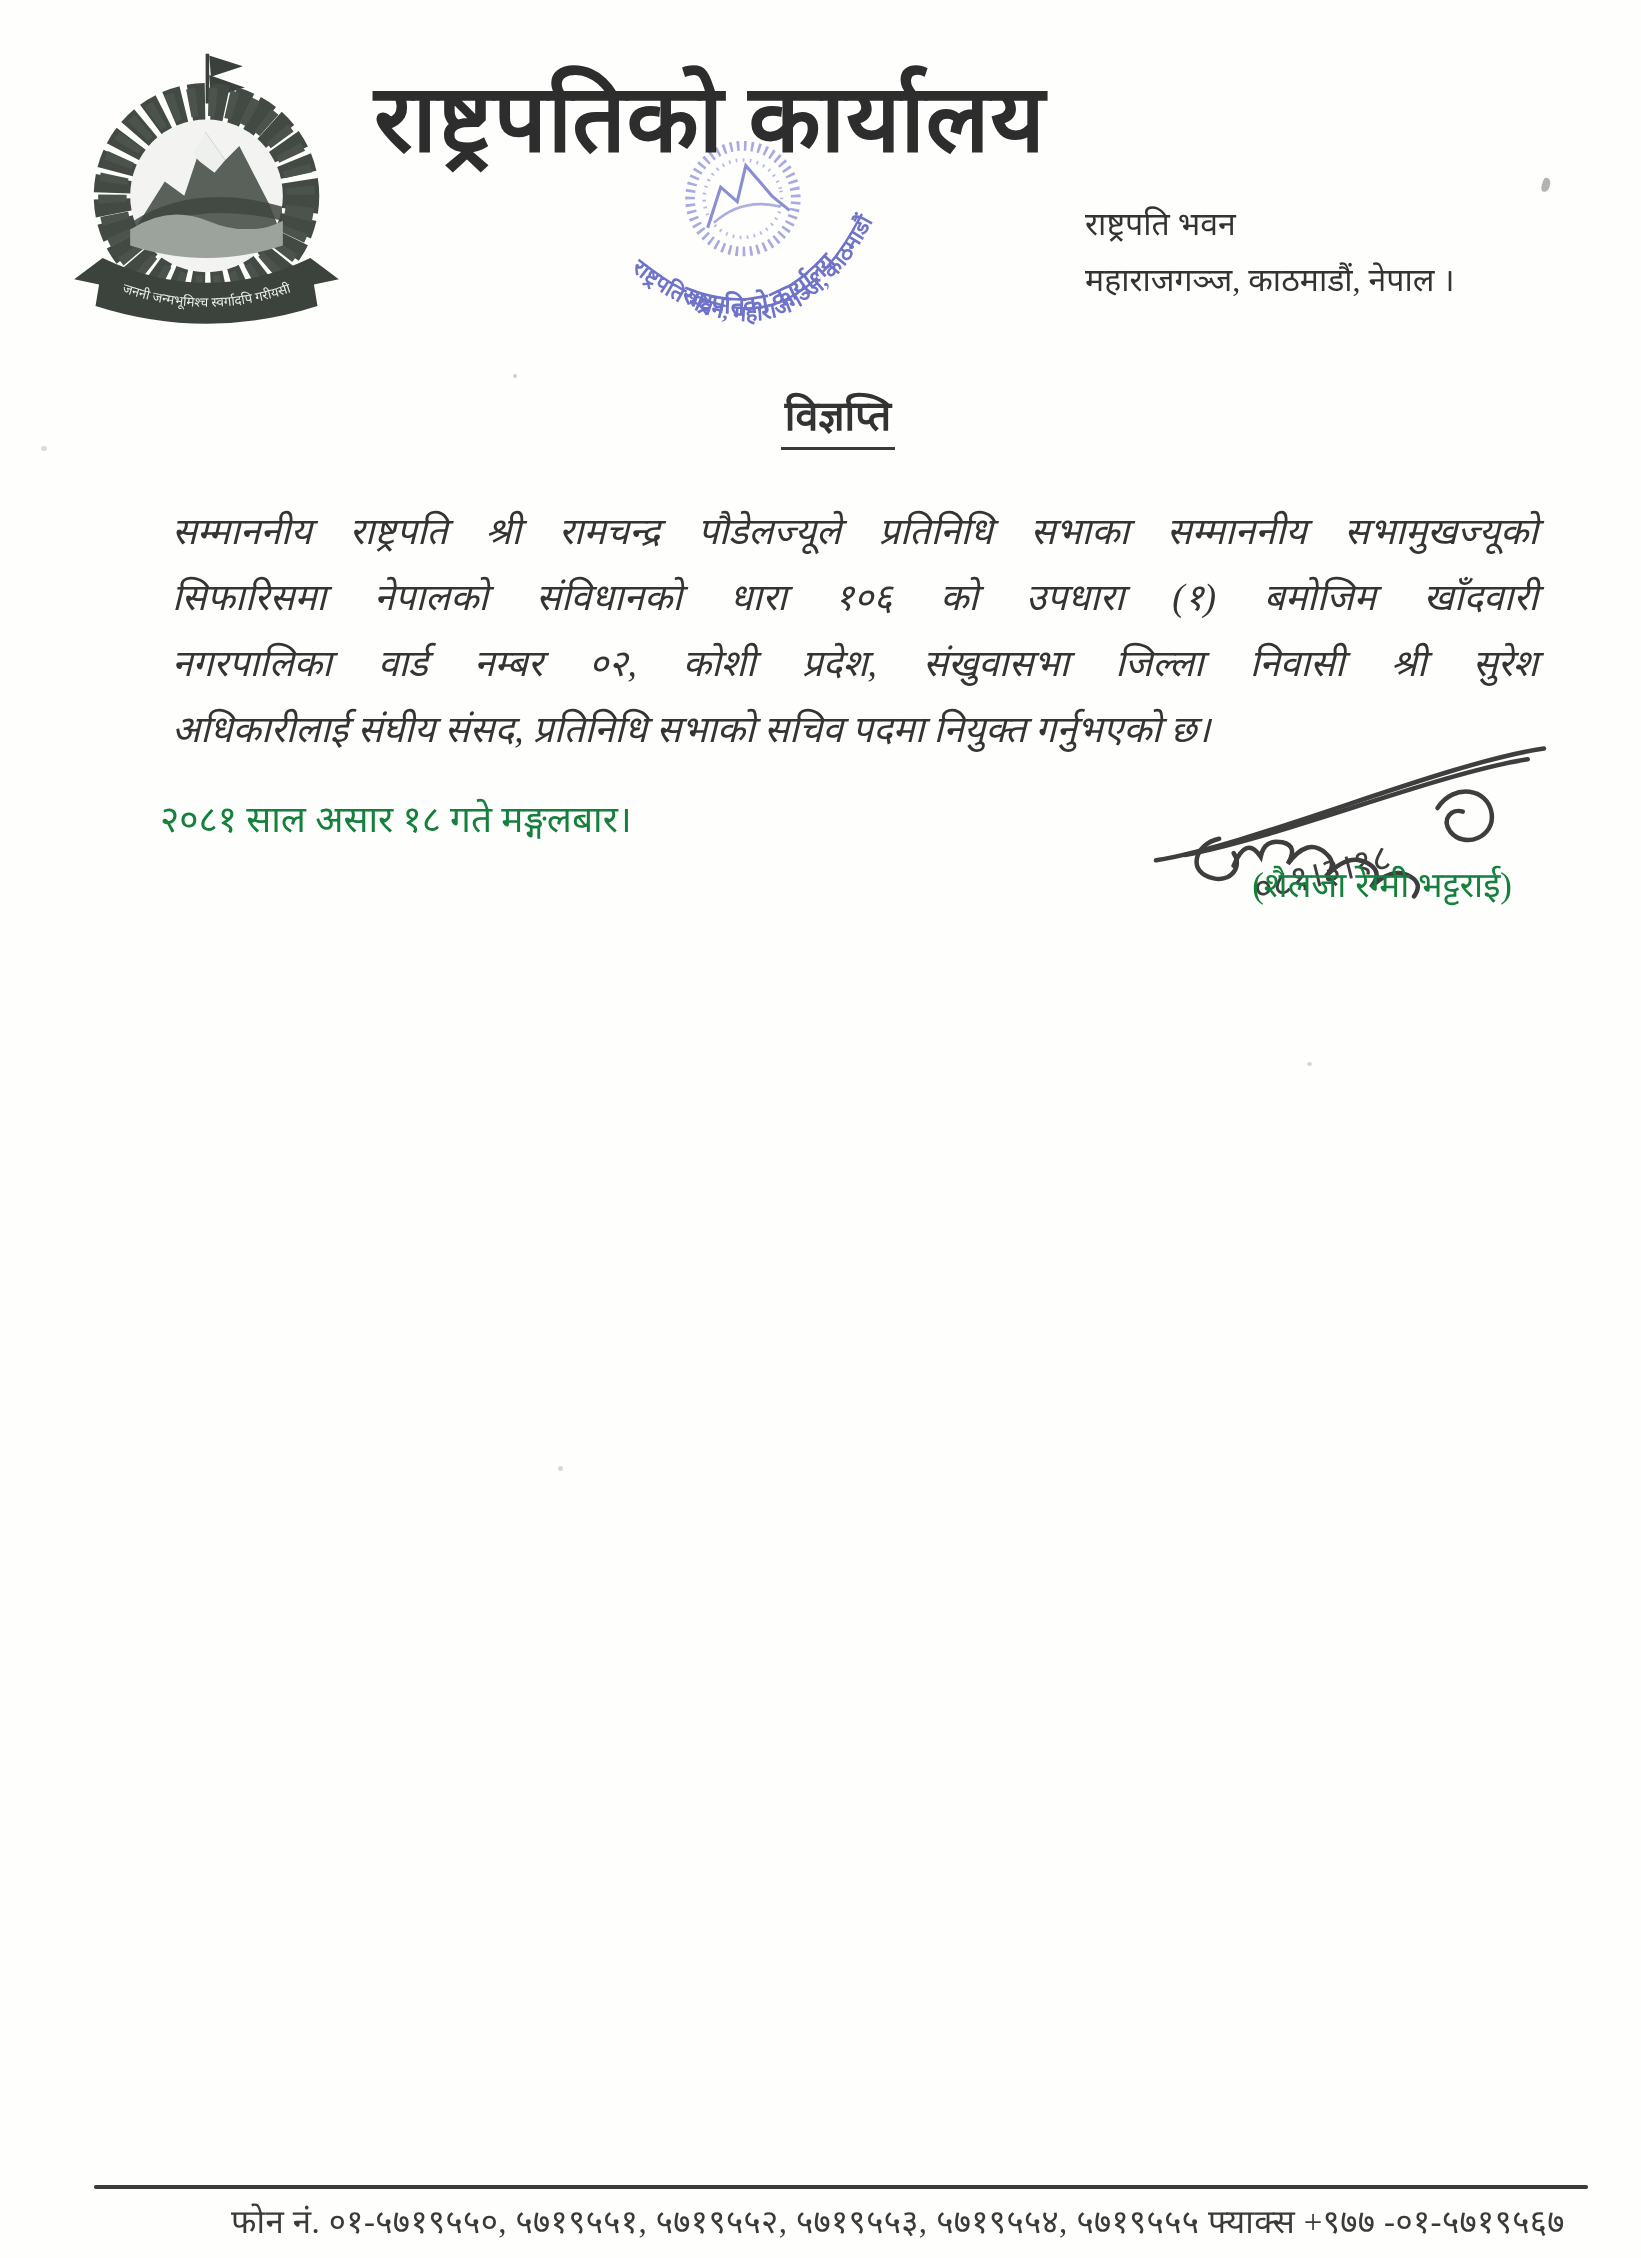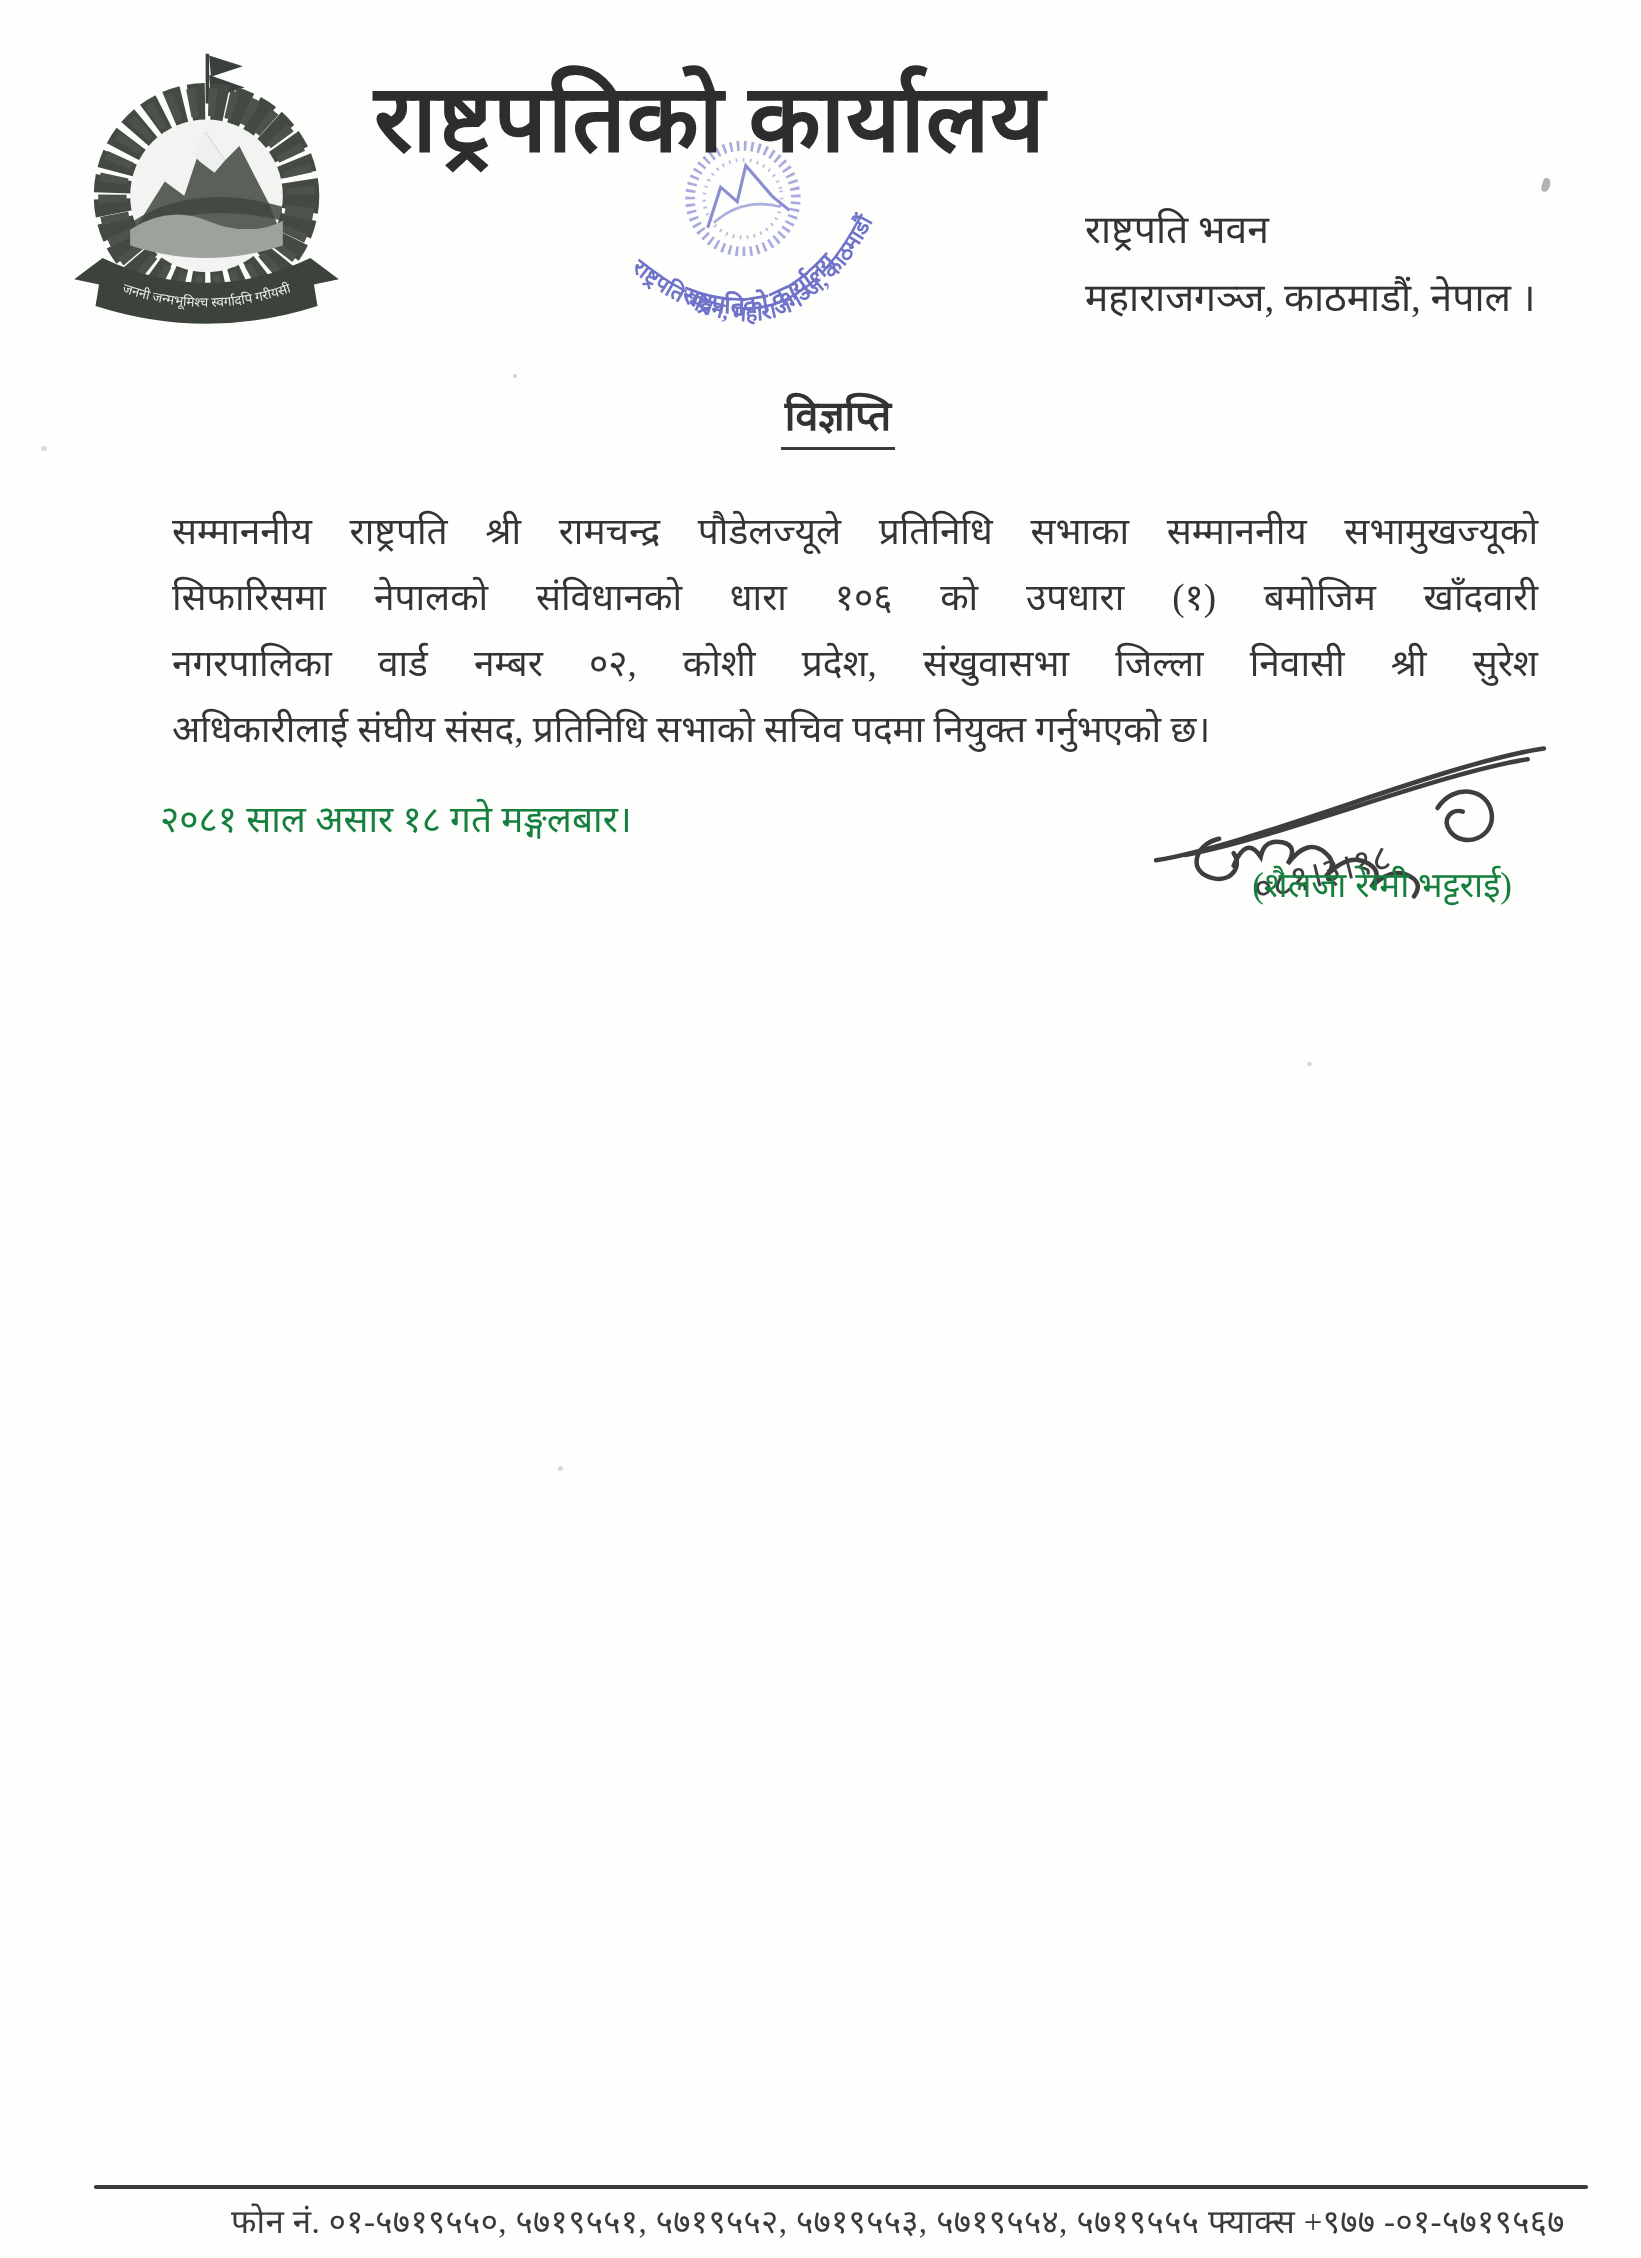--- a/index.html
+++ b/index.html
@@ -20,32 +20,32 @@
     white-space:nowrap;letter-spacing:0.9px;
   }
   .stamp{
     position:absolute;left:607px;top:131px;width:291px;height:251px;
     transform:rotate(-12deg);
     mix-blend-mode:multiply;
     opacity:.88;
   }
   .address{
     position:absolute;left:1085px;top:196px;width:494px;
-    font-size:39px;color:#333;line-height:1.75;
+    font-size:32px;color:#333;line-height:1.75;
   }
   
   .doc-heading{
     position:absolute;left:0;top:386px;width:1676px;
     text-align:center;font-size:41px;font-weight:600;color:#333;
   }
   .doc-heading span{
     display:inline-block;border-bottom:3.5px solid #3a3a3a;padding:0 3.5px 5.3px 3.5px;
   }
   
-  .body-block{position:absolute;left:172px;top:499px;width:1366px;}
+  .body-block{position:absolute;left:172px;top:499px;width:1366px;font-style:italic;}
   .body-line{
     font-size:37px;line-height:66px;color:#343434;
     text-align:justify;text-align-last:justify;
     white-space:normal;
   }
   .body-line.last{text-align:center;text-align-last:left;}
   .date-line{
     position:absolute;left:160px;top:787px;
     font-size:37px;color:#15803d;line-height:66px;
   }

